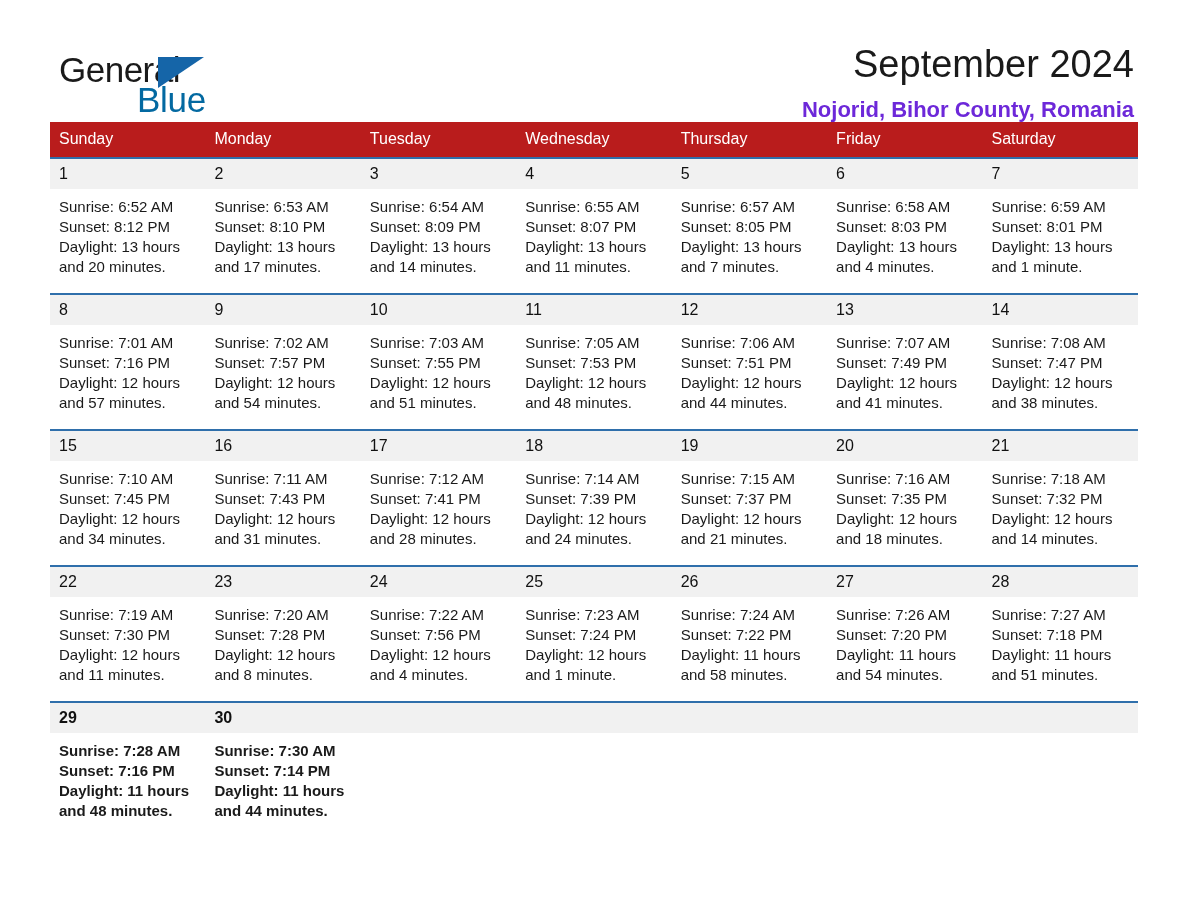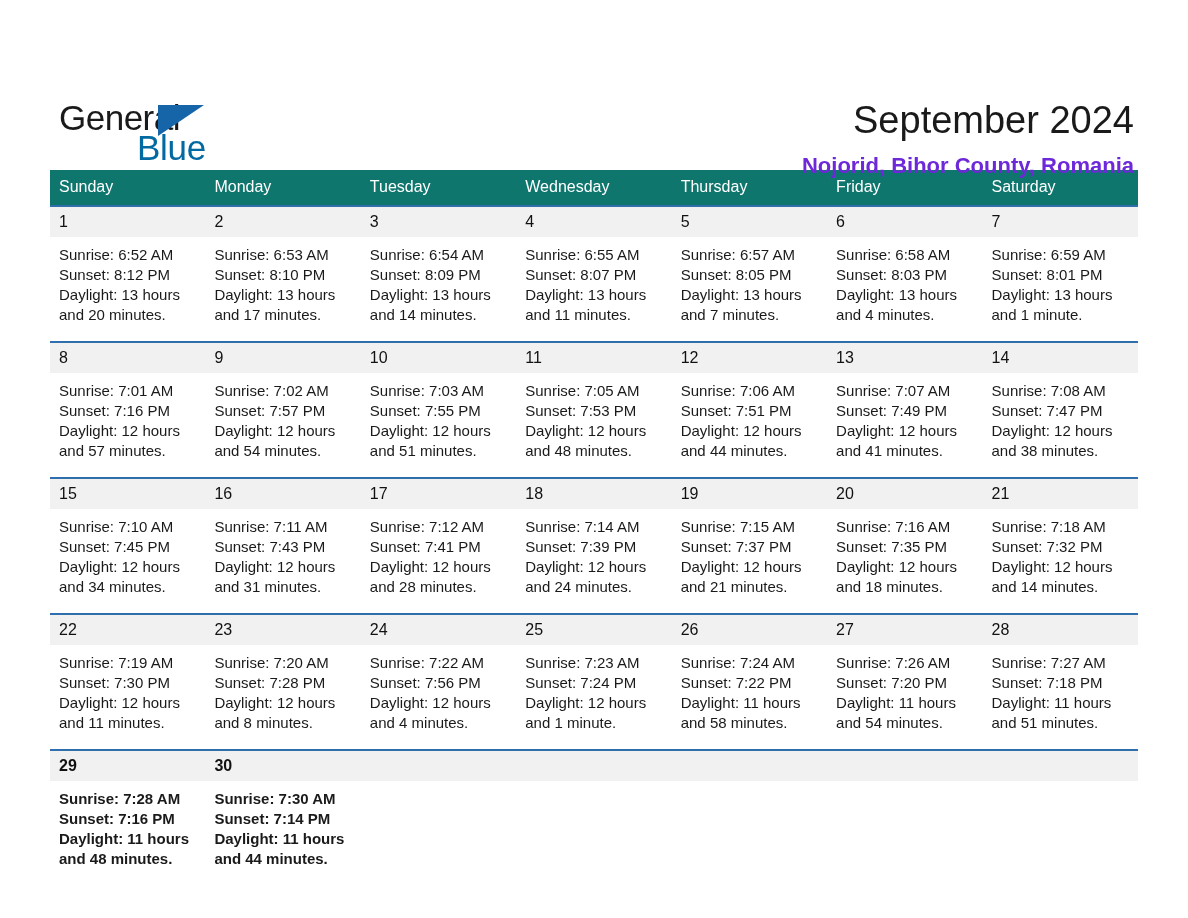--- a/index.html
+++ b/index.html
@@ -13,21 +13,20 @@
     font-family: "Liberation Sans", sans-serif;
     color: #111111;
     overflow: hidden;
   }
   .page {
     position: relative;
     width: 1188px;
     height: 810px;
     box-sizing: border-box;
     padding: 4px 50px;
-    margin-top: 48px;
   }
 
   
   .header {
     position: relative;
     height: 118px;
   }
   .brand {
     position: absolute;
     left: 9px;
@@ -61,21 +60,21 @@
     top: 30px;
     font-size: 35px;
     letter-spacing: -0.3px;
     color: #0369a1;
     font-weight: 400;
     line-height: 40px;
   }
   .titles {
     position: absolute;
     right: 4px;
-    top: 44px;
+    top: 36px;
     text-align: right;
   }
   .month-title {
     font-size: 38px;
     font-weight: 400;
     color: #1a1a1a;
     line-height: 48px;
     letter-spacing: 0px;
   }
   .location-title {
@@ -86,21 +85,21 @@
     margin-top: 7px;
   }
 
   
   .calendar {
     width: 1088px;
     border-collapse: collapse;
     table-layout: fixed;
   }
   .calendar th {
-    background: #0f766e;
+    background: #b91c1c;
     color: #ffffff;
     font-size: 16px;
     font-weight: 400;
     text-align: left;
     padding: 8px 0 9px 9px;
     border: none;
   }
   .calendar td {
     vertical-align: top;
     padding: 0;

